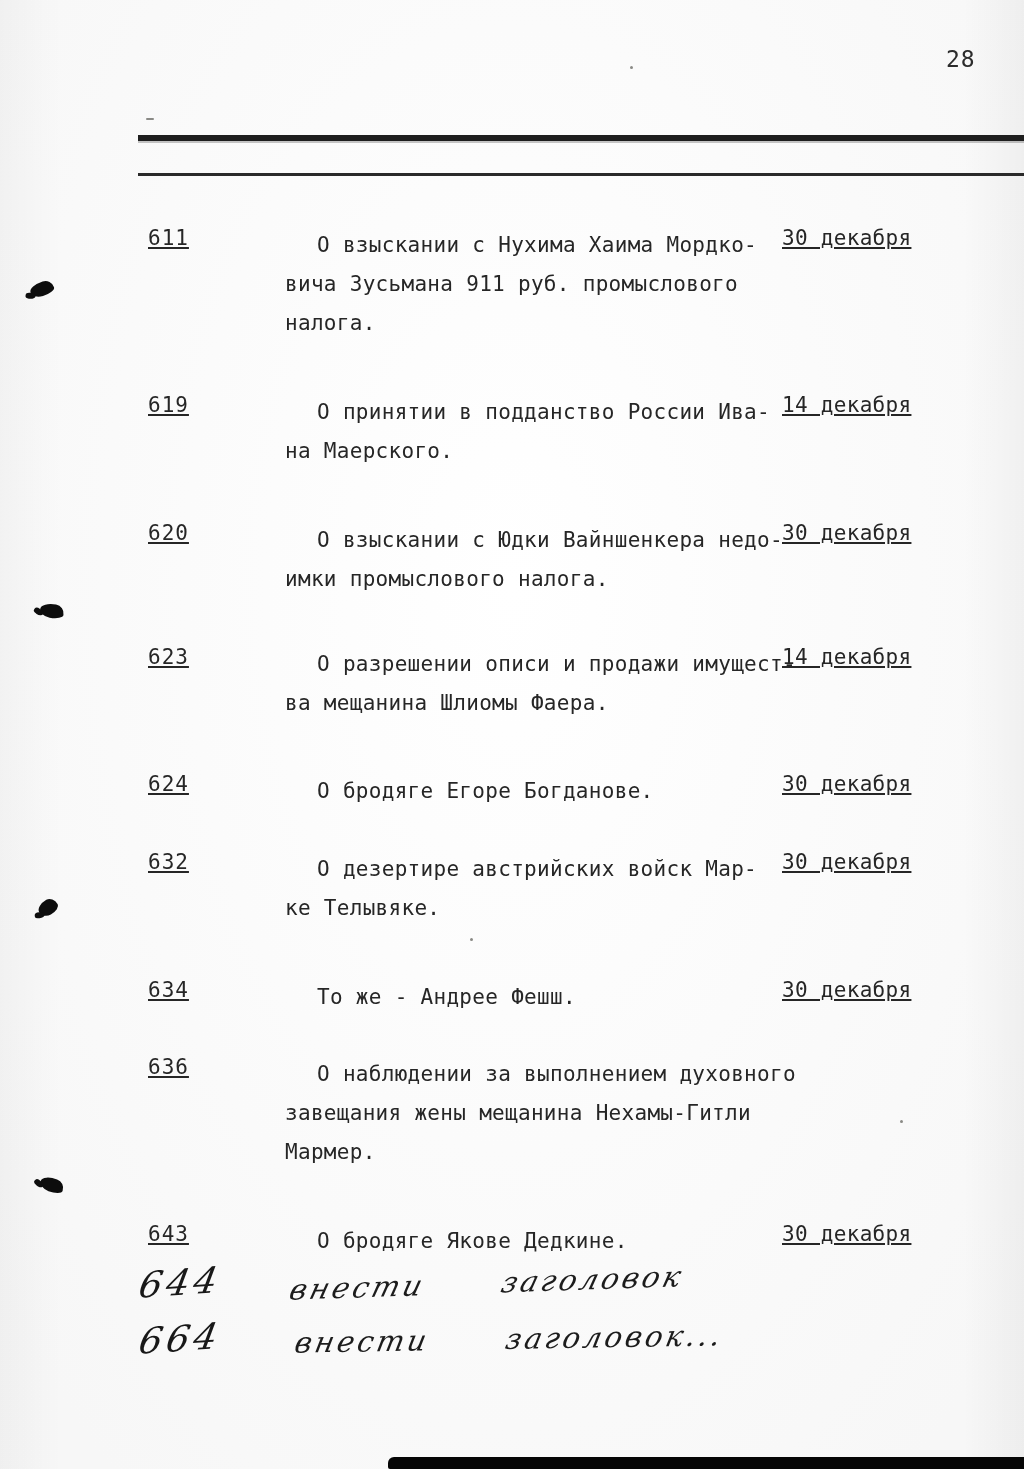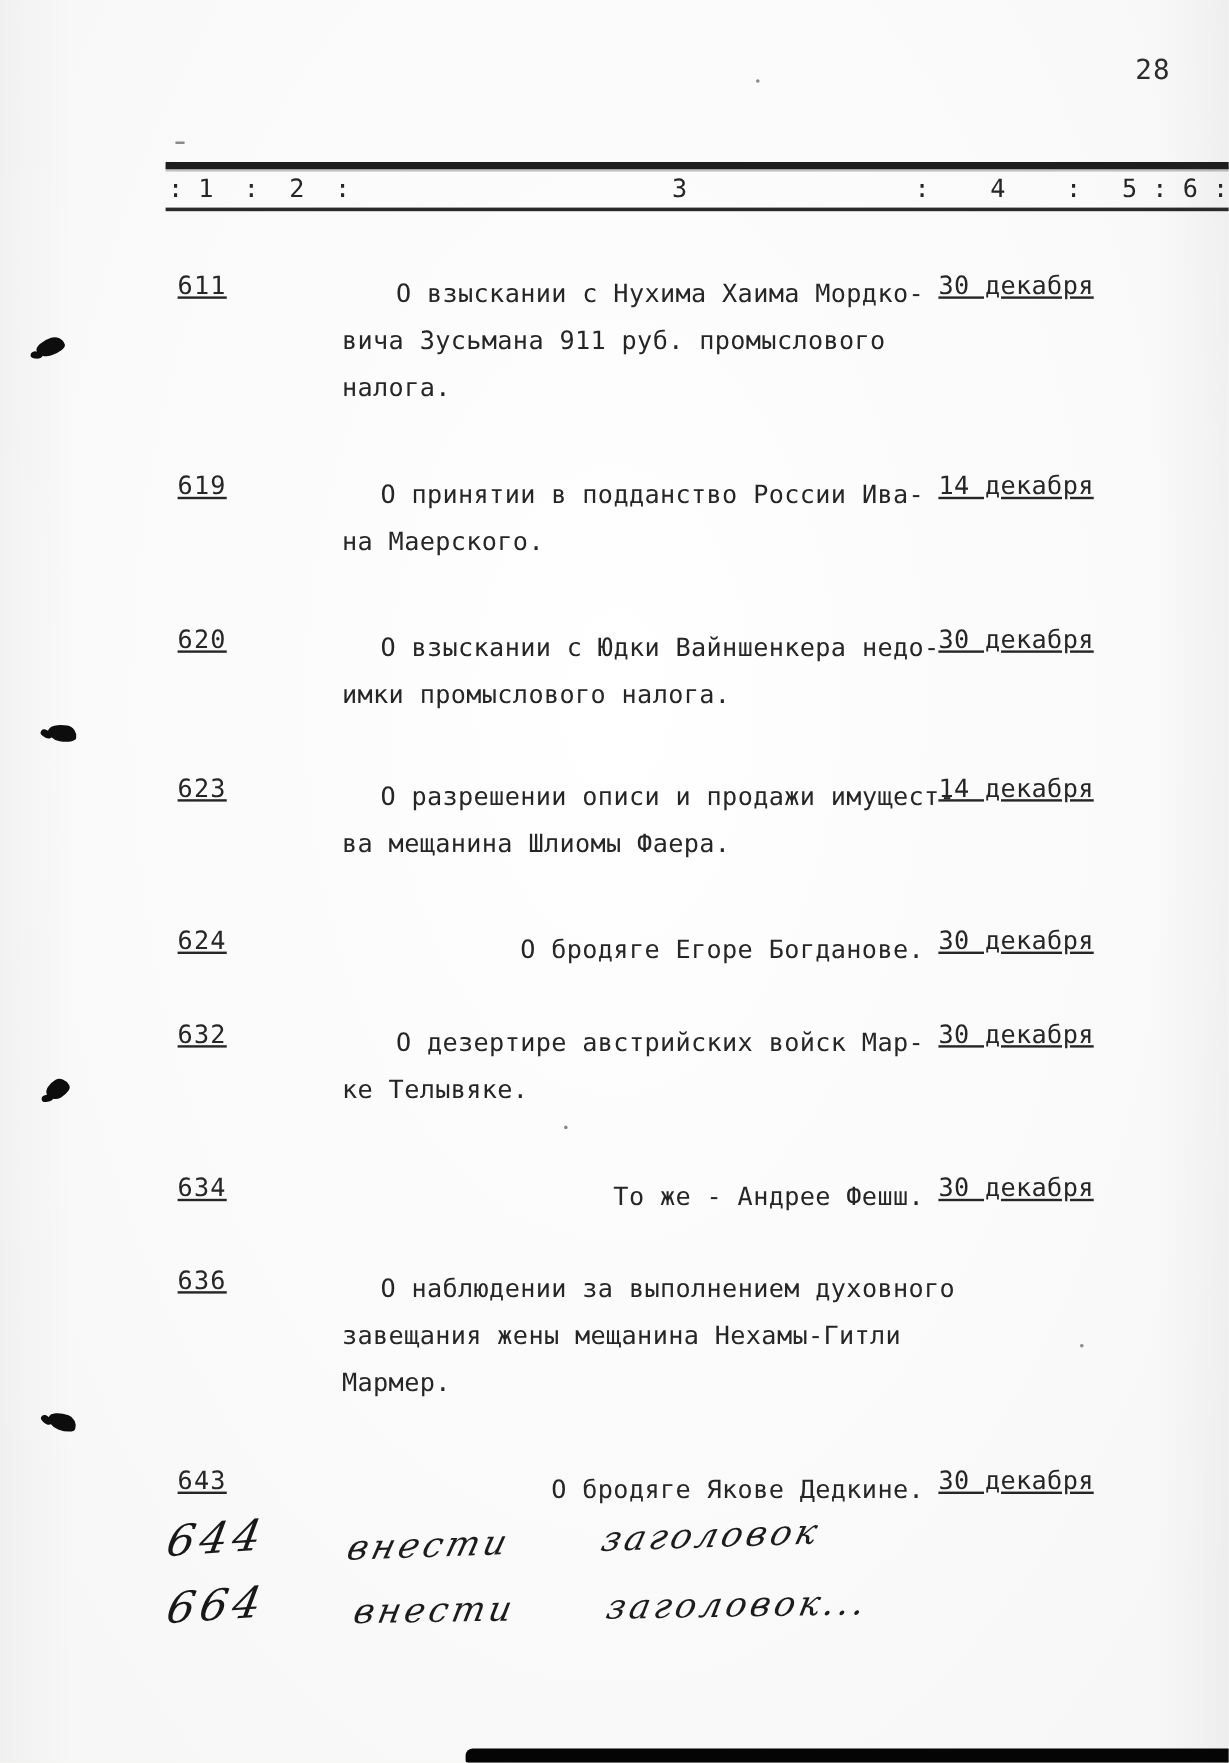--- a/index.html
+++ b/index.html
@@ -73,21 +73,21 @@
   .text {
     position: absolute;
     left: 285px;
     top: 0;
     width: 485px;
     font-size: 21px;
     line-height: 39px;
     letter-spacing: 0.3px;
   }
   .line { white-space: pre; }
-  .line.first { padding-left: 32px; text-align: right; }
+  .line.first { padding-left: 32px; }
   .date {
     position: absolute;
     left: 782px;
     top: 0;
     font-size: 21px;
     white-space: pre;
     letter-spacing: 0.3px;
     text-decoration: underline;
   }
   
@@ -153,26 +153,20 @@
   }
 </style>
 </head>
 <body>
 
 <div class="page">
 
   <div class="page-number">28</div>
 
   <div class="rule rule-top"></div>
-  <div class="header-row">
-    <span class="hseg" style="left:140px">: 1  :  2  :</span>
-    <span class="hseg" style="left:560px">3</span>
-    <span class="hseg" style="left:762px">:    4    :</span>
-    <span class="hseg" style="left:935px">5 : 6 :</span>
-  </div>
   <div class="rule rule-bottom"></div>
 
   <div class="entry" style="top:226px">
     <div class="num">611</div>
     <div class="text">
       <div class="line first">О взыскании с Нухима Хаима Мордко-</div>
       <div class="line">вича Зусьмана 911 руб. промыслового</div>
       <div class="line">налога.</div>
     </div>
     <div class="date">30 декабря</div>

